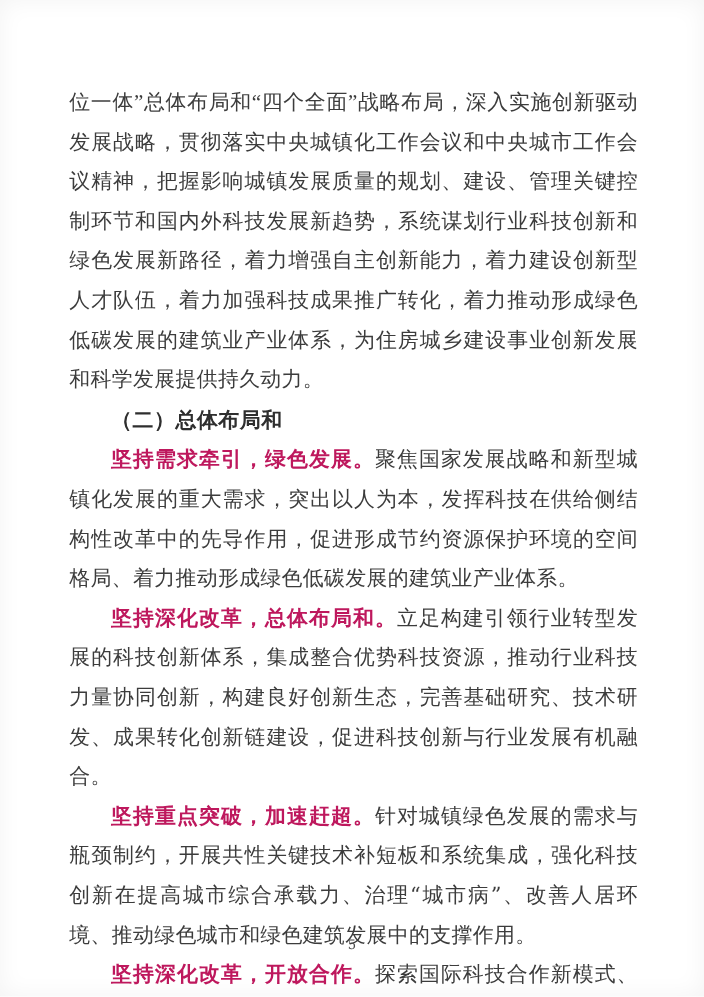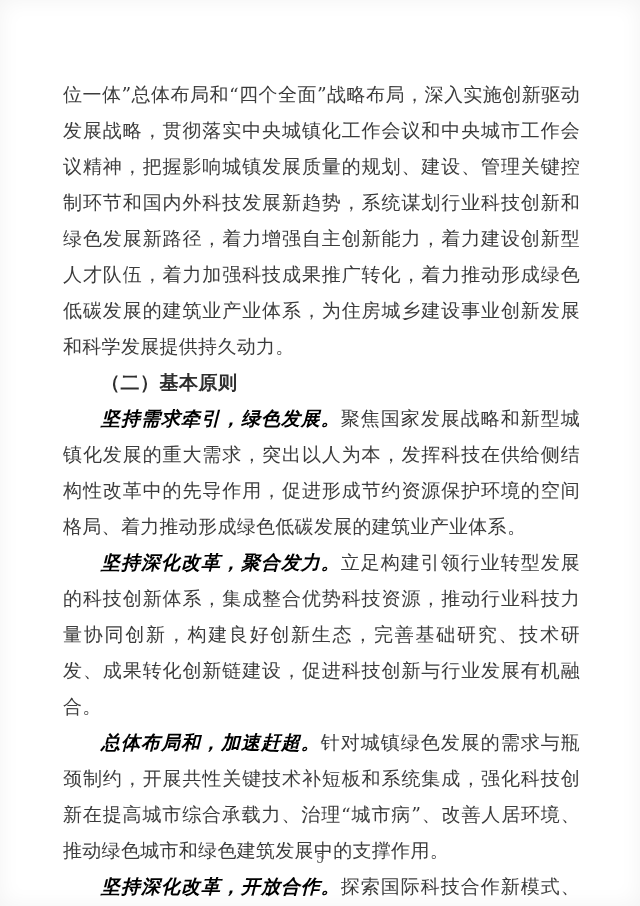--- a/index.html
+++ b/index.html
@@ -28,57 +28,57 @@
     text-align: justify;
     text-justify: inter-ideograph;
   }
   .para {
     margin: 0;
     text-indent: 2em;
     letter-spacing: 0.3px;
   }
   .para.no-indent {
     text-indent: 0;
+    font-family: Liberation Serif, serif;
   }
   .heading {
     margin: 0;
     font-weight: bold;
     color: #2e2e2e;
     text-indent: 2em;
     letter-spacing: 0.5px;
   }
   .lead {
     font-weight: bold;
-    color: #000000;
-    font-style: italic;
+    color: #be185d;
   }
   .page-number {
     position: absolute;
     bottom: 40px;
     left: 0;
     width: 100%;
     text-align: center;
     font-size: 12px;
     color: #4a4a4a;
   }
 </style>
 </head>
 <body>
 
 <div class="page">
   <div class="content">
 
     <p class="para no-indent"><span>位一体”总体布局和“四个全面”战略布局，深入实施创新驱动发展战略，贯彻落实中央城镇化工作会议和中央城市工作会议精神，把握影响城镇发展质量的规划、建设、管理关键控制环节和国内外科技发展新趋势，系统谋划行业科技创新和绿色发展新路径，着力增强自主创新能力，着力建设创新型人才队伍，着力加强科技成果推广转化，着力推动形成绿色低碳发展的建筑业产业体系，为住房城乡建设事业创新发展和科学发展提供持久动力。</span></p>
 
-    <p class="heading"><span>（二）基本原则</span></p>
+    <p class="heading"><span>（二）总体布局和</span></p>
 
     <p class="para"><span class="lead">坚持需求牵引，绿色发展。</span><span>聚焦国家发展战略和新型城镇化发展的重大需求，突出以人为本，发挥科技在供给侧结构性改革中的先导作用，促进形成节约资源保护环境的空间格局、着力推动形成绿色低碳发展的建筑业产业体系。</span></p>
 
-    <p class="para"><span class="lead">坚持深化改革，聚合发力。</span><span>立足构建引领行业转型发展的科技创新体系，集成整合优势科技资源，推动行业科技力量协同创新，构建良好创新生态，完善基础研究、技术研发、成果转化创新链建设，促进科技创新与行业发展有机融合。</span></p>
+    <p class="para"><span class="lead">坚持深化改革，总体布局和。</span><span>立足构建引领行业转型发展的科技创新体系，集成整合优势科技资源，推动行业科技力量协同创新，构建良好创新生态，完善基础研究、技术研发、成果转化创新链建设，促进科技创新与行业发展有机融合。</span></p>
 
-    <p class="para"><span class="lead">总体布局和，加速赶超。</span><span>针对城镇绿色发展的需求与瓶颈制约，开展共性关键技术补短板和系统集成，强化科技创新在提高城市综合承载力、治理“城市病”、改善人居环境、推动绿色城市和绿色建筑发展中的支撑作用。</span></p>
+    <p class="para"><span class="lead">坚持重点突破，加速赶超。</span><span>针对城镇绿色发展的需求与瓶颈制约，开展共性关键技术补短板和系统集成，强化科技创新在提高城市综合承载力、治理“城市病”、改善人居环境、推动绿色城市和绿色建筑发展中的支撑作用。</span></p>
 
     <p class="para"><span class="lead">坚持深化改革，开放合作。</span><span>探索国际科技合作新模式、新途径、新机制，深化国际科技交流与合作，吸纳全球创新资源推动</span></p>
 
   </div>
 
   <div class="page-number">5</div>
 </div>
 
 </body></html>

